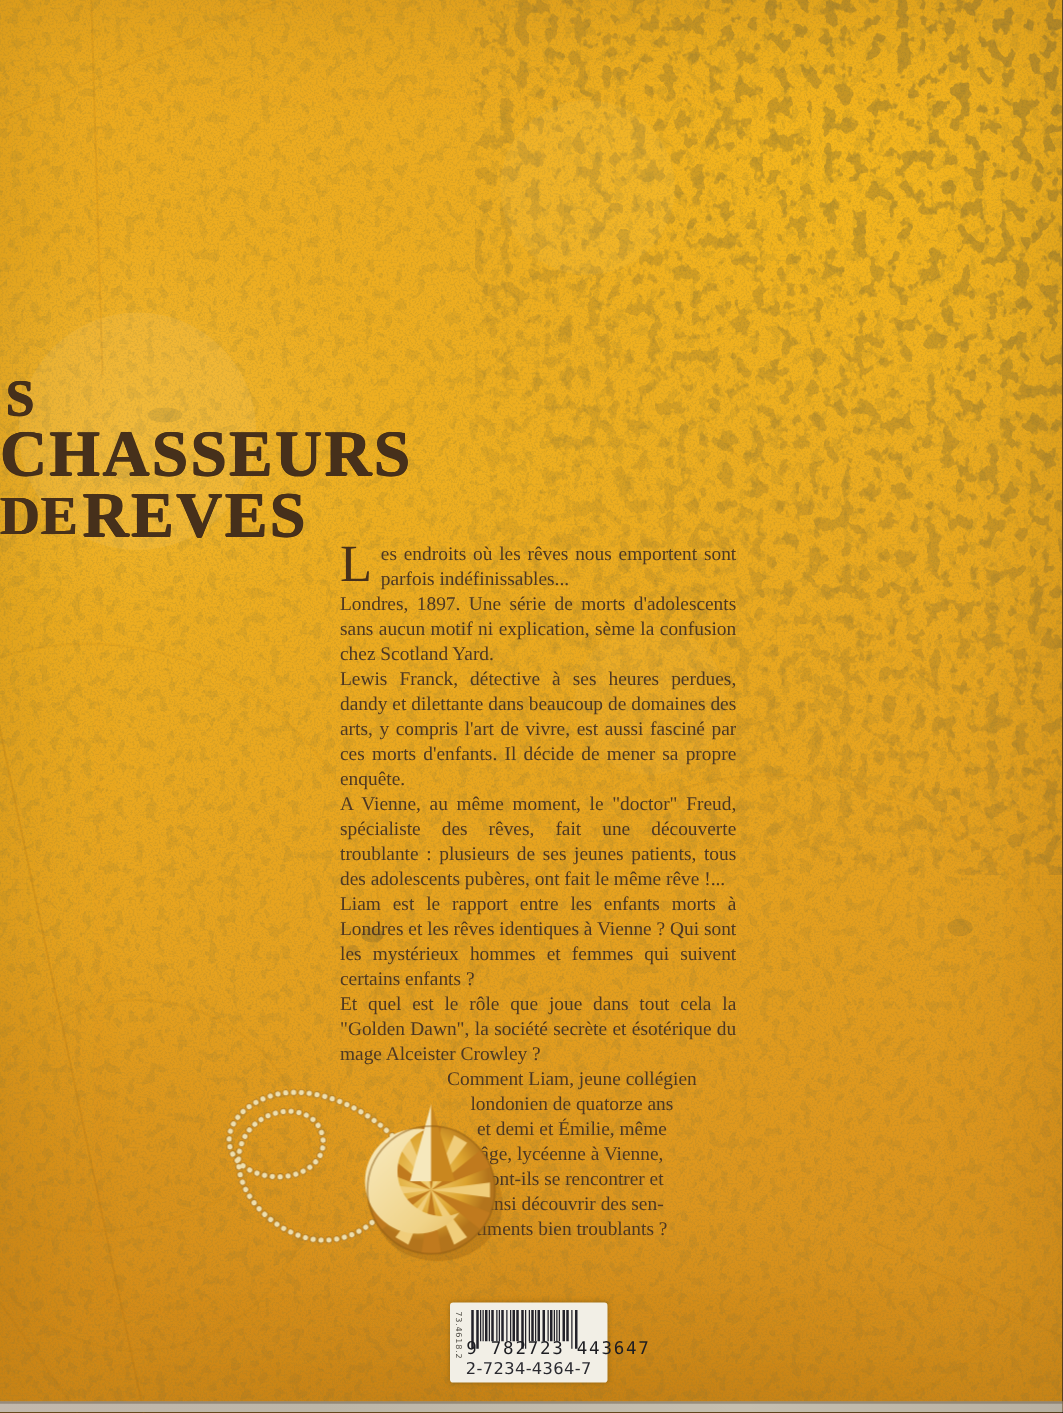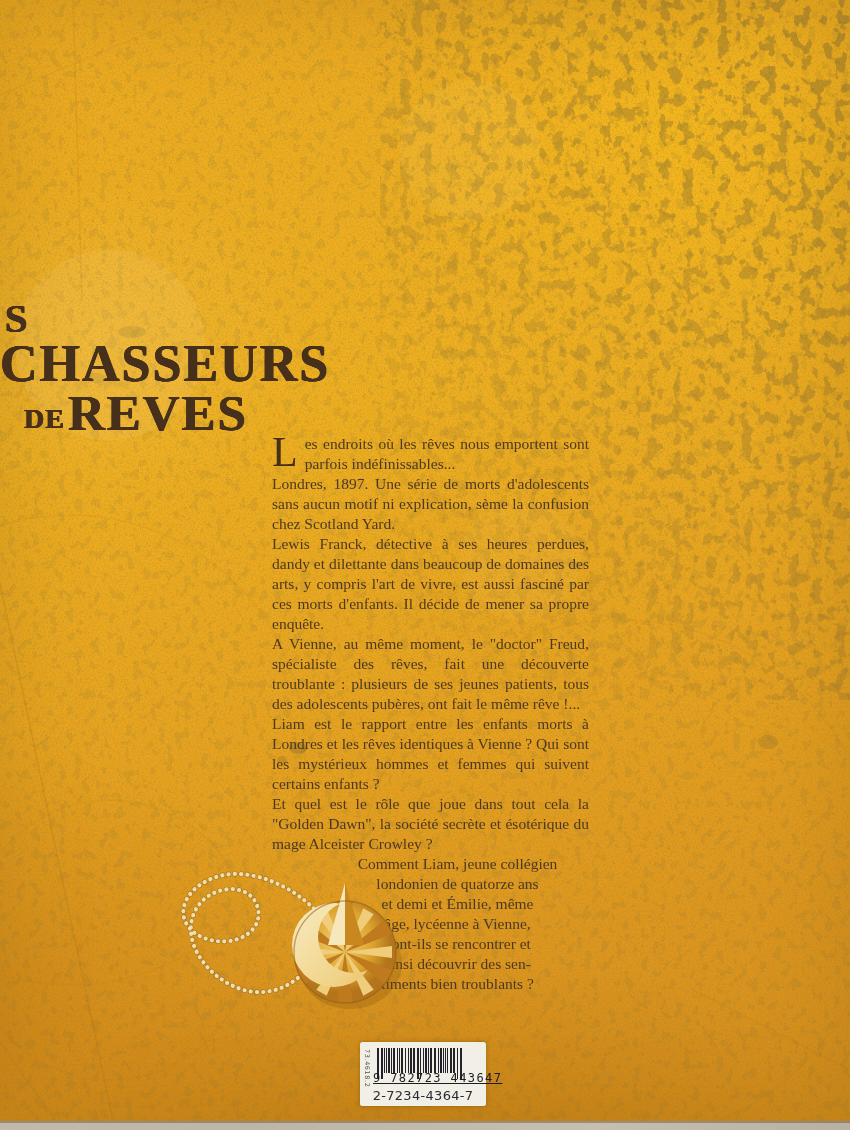--- a/index.html
+++ b/index.html
@@ -16,37 +16,37 @@
   }
   svg.texture{position:absolute;left:0;top:0;z-index:1;}
   svg.amulet{position:absolute;left:118px;top:845px;z-index:3;}
 
   .title{position:absolute;top:297px;left:0;width:850px;z-index:2;text-align:left;
          color:#46301b;font-weight:bold;
          text-shadow:.5px 0 0 currentColor,-.5px 0 0 currentColor,0 .4px 0 currentColor;}
   .title .t1{font-size:41px;line-height:42px;letter-spacing:4px;transform:translateX(-58px);}
   .title .t2{font-size:52px;line-height:50px;letter-spacing:2px;}
   .title .t3{font-size:51px;line-height:48px;letter-spacing:2px;}
-  .title .de{font-size:28px;letter-spacing:1px;margin-right:3px;vertical-align:2px;margin-left:24px;}
+  .title .de{font-size:44px;letter-spacing:1px;margin-right:3px;vertical-align:2px;}
 
   .blurb{position:absolute;left:272px;top:434px;width:317px;z-index:2;
          font-size:15.5px;line-height:20px;color:#4d3823;text-align:justify;}
   .blurb p{margin:0;}
   .dropcap{float:left;font-size:42px;line-height:33px;padding:2px 7px 0 0;color:#46301b;}
   .closing{margin-left:54px;text-align:center;}
 
   .barcode-label{position:absolute;left:360px;top:1042px;width:126px;height:64px;z-index:4;
                  background:#f2efe6;border-radius:2.5px;box-shadow:0 0 4px rgba(110,80,20,.55);}
   .print-code{position:absolute;left:3px;top:7px;writing-mode:vertical-rl;
               font-family:"DejaVu Sans",sans-serif;font-size:6.5px;color:#55524a;letter-spacing:.6px;}
   .bars{position:absolute;left:17px;top:6px;width:102px;height:32px;}
   .bars .bar{display:inline-block;background:#23222a;height:25px;vertical-align:top;}
   .bars .bar.guard{height:31px;}
   .ean{position:absolute;left:13px;top:29px;width:108px;z-index:2;
-       font-family:"DejaVu Sans Mono",monospace;font-size:12px;color:#1d1d22;letter-spacing:1.4px;white-space:nowrap;text-decoration:underline;}
+       font-family:"DejaVu Sans Mono",monospace;font-size:14px;color:#1d1d22;letter-spacing:1.4px;white-space:nowrap;}
   .isbn{position:absolute;left:0;right:0;bottom:3px;text-align:center;
         font-family:"DejaVu Sans",sans-serif;font-size:13px;color:#2a2a30;letter-spacing:.3px;}
 
   .scan-edge{position:absolute;left:0;bottom:0;width:100%;height:7px;z-index:5;
              background:linear-gradient(90deg,#c3b8ac,#bdb6a8 30%,#c6bfb0 70%,#b8b0a2);
              border-top:2px solid rgba(70,52,28,.35);}
 </style>
 </head>
 <body>
 

